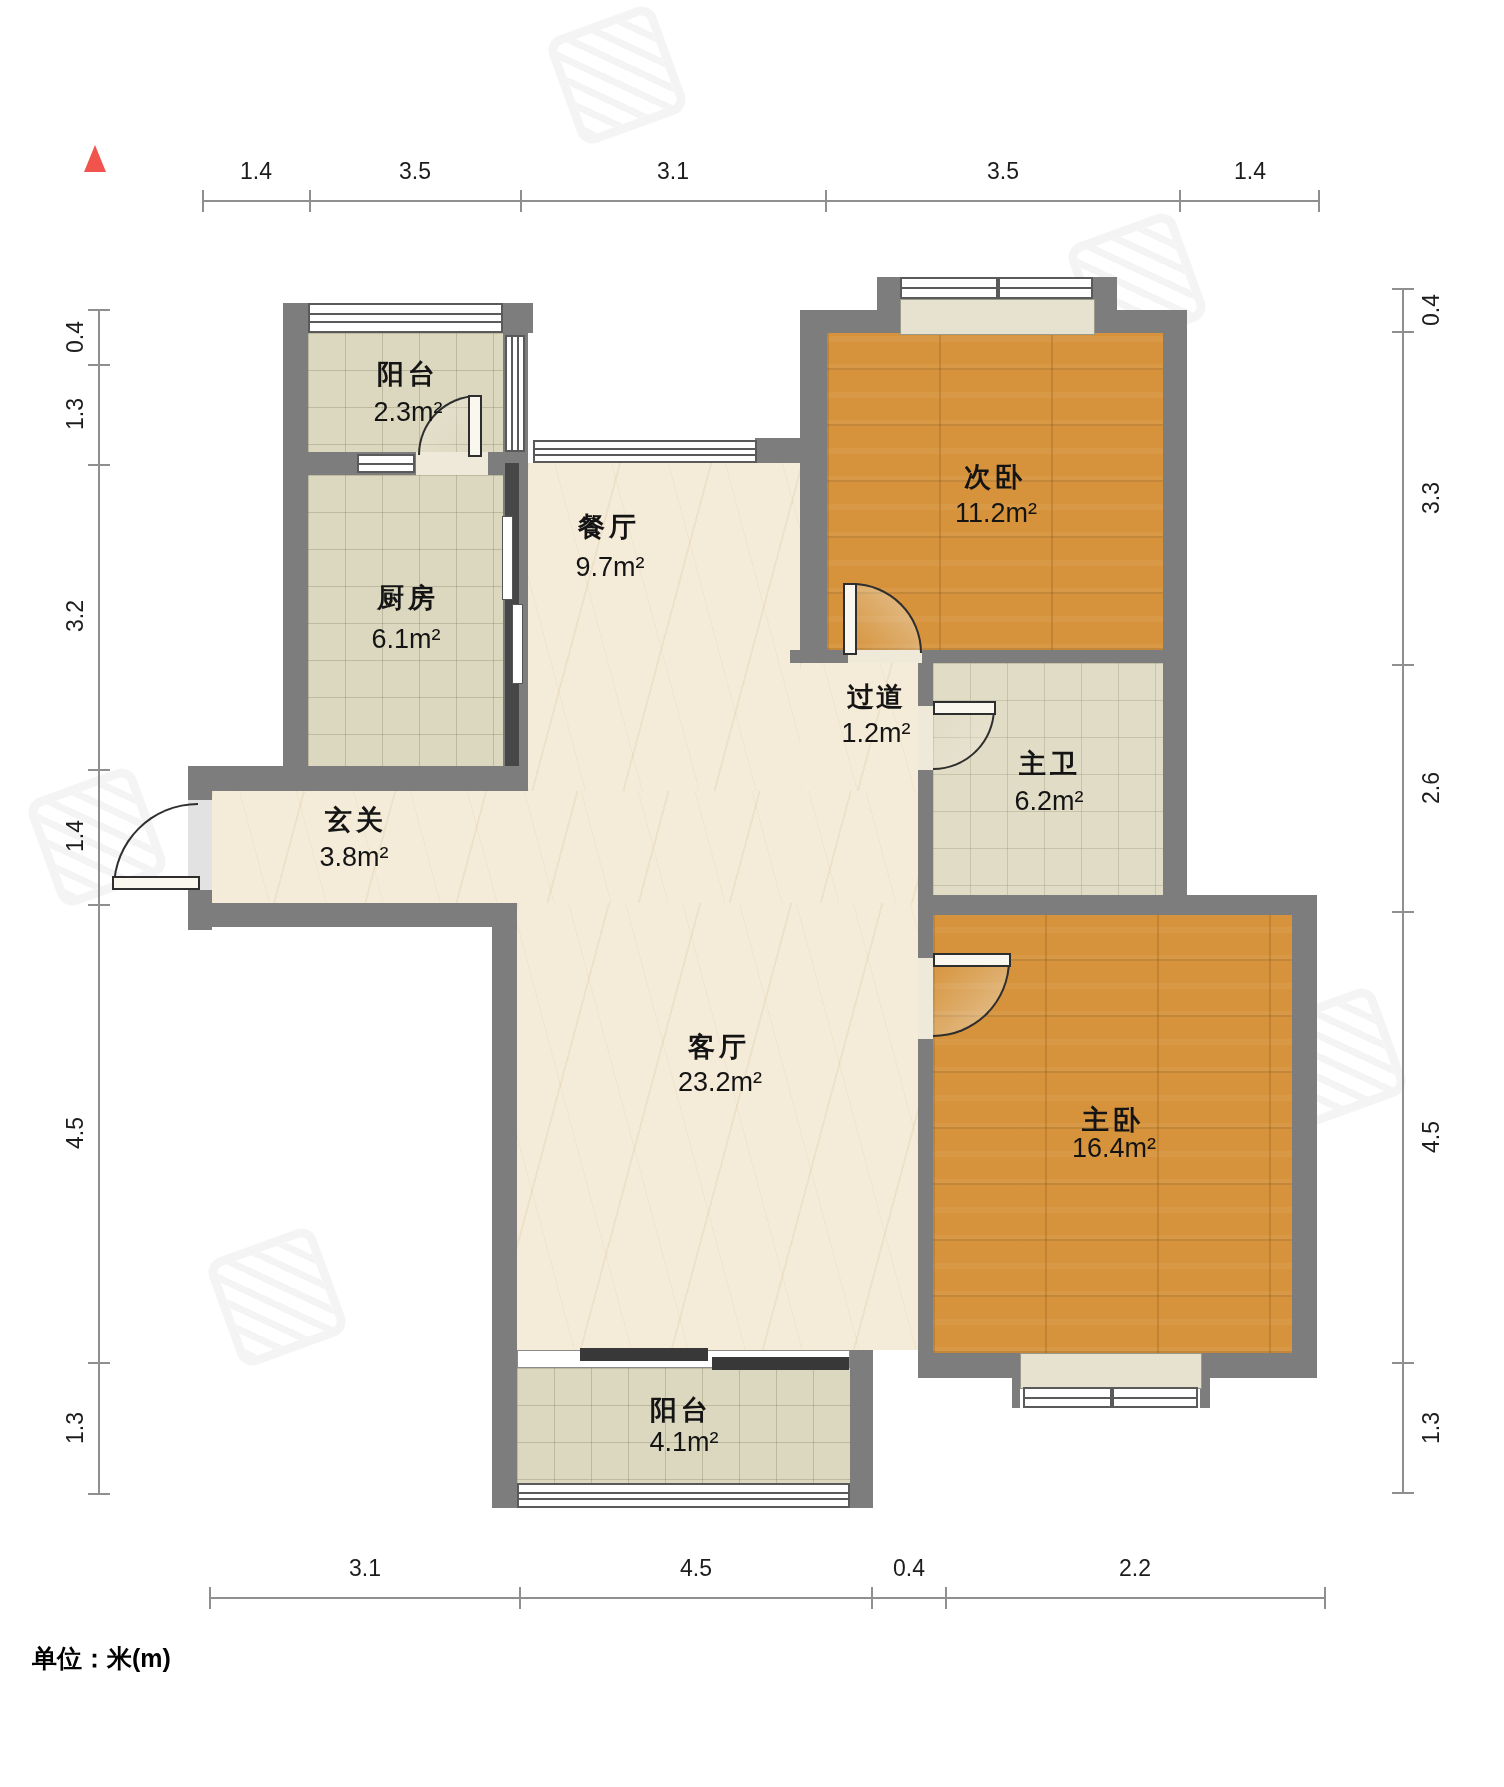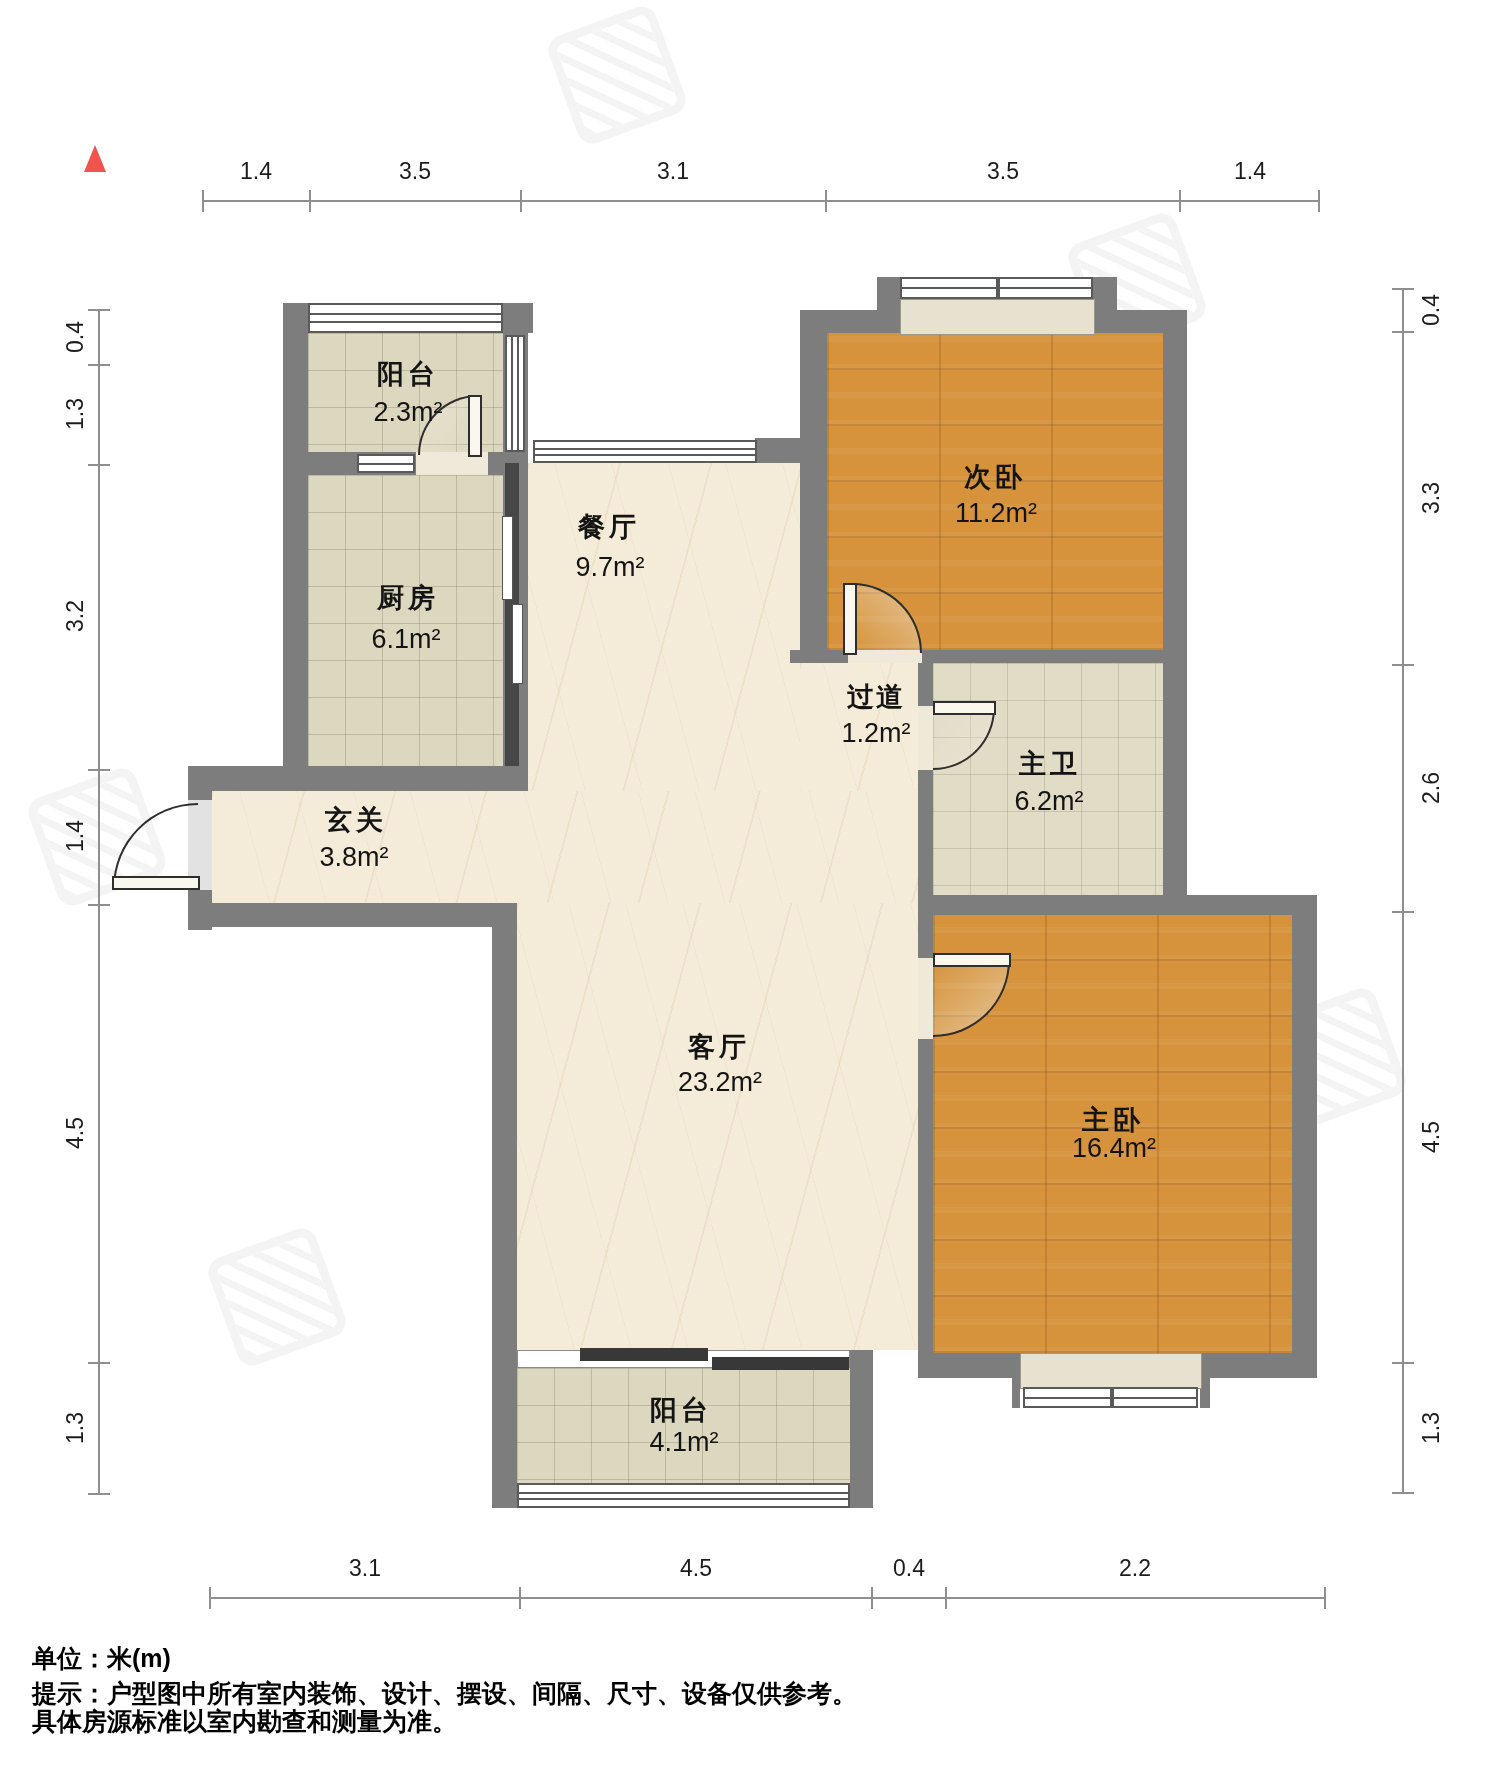--- a/index.html
+++ b/index.html
@@ -218,16 +218,14 @@
   <div class="tick-h" style="left:1392px;top:911px;"></div>
   <div class="tick-h" style="left:1392px;top:1362px;"></div>
   <div class="tick-h" style="left:1392px;top:1492px;"></div>
   <div class="dim-label rot" style="left:1431px;top:310px;">0.4</div>
   <div class="dim-label rot" style="left:1431px;top:498px;">3.3</div>
   <div class="dim-label rot" style="left:1431px;top:788px;">2.6</div>
   <div class="dim-label rot" style="left:1431px;top:1137px;">4.5</div>
   <div class="dim-label rot" style="left:1431px;top:1428px;">1.3</div>
 
   <div class="footer-line" style="top:1642px;">单位：米(m)</div>
-  <div class="footer-line" style="top:1677px;">提示：户型图中所有室内装饰、设计、摆设、间隔、尺寸、设备仅供参考。</div>
-  <div class="footer-line" style="top:1705px;">具体房源标准以室内勘查和测量为准。</div>
 
 </div>
 
 </body></html>

